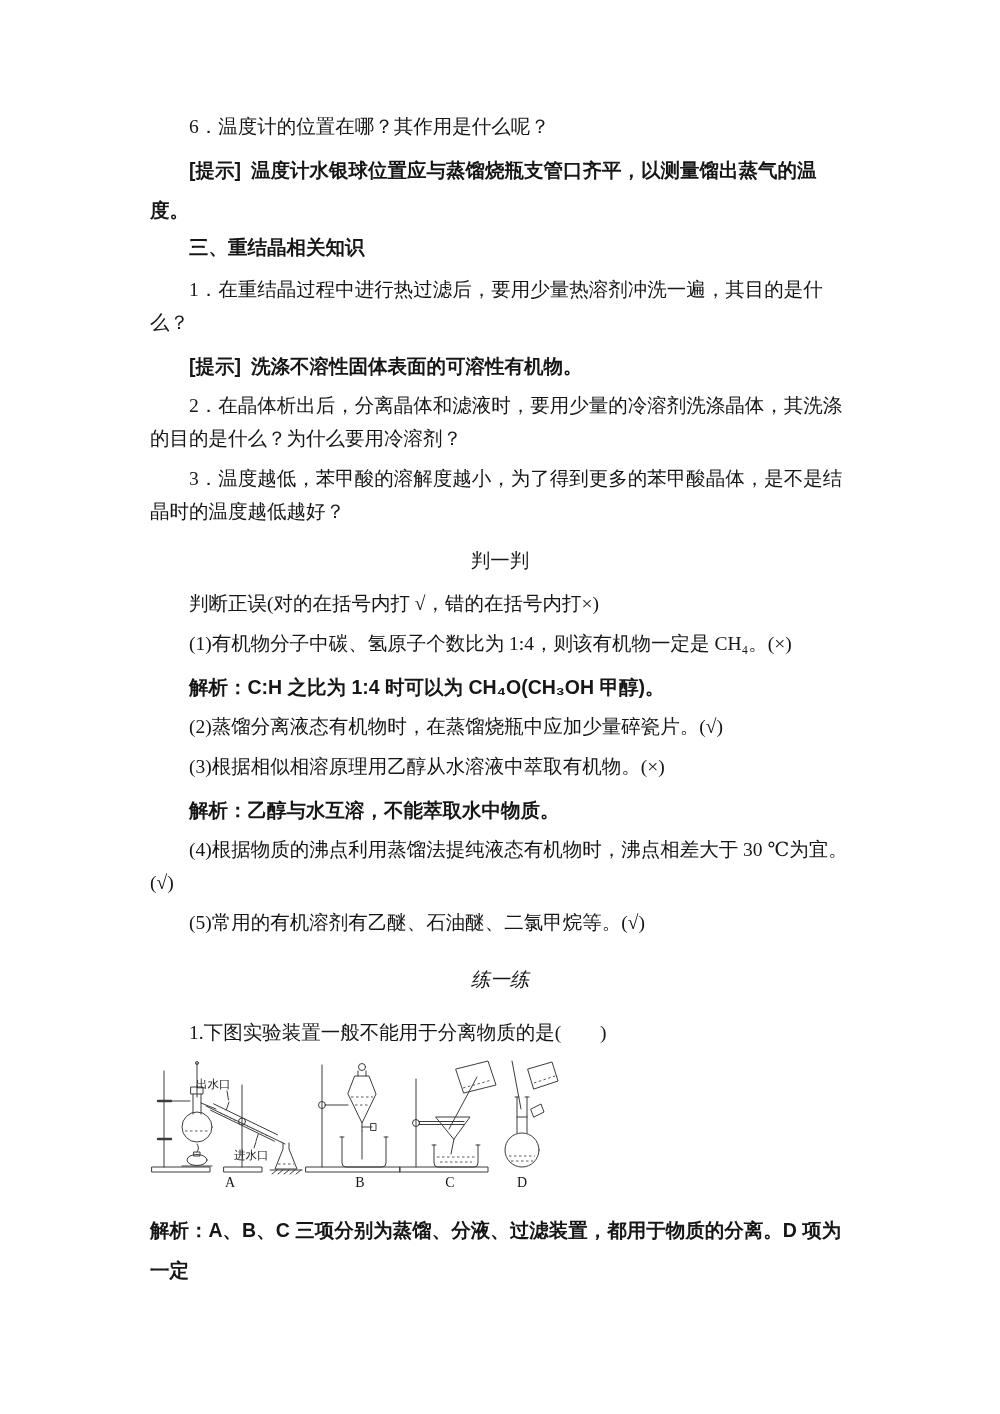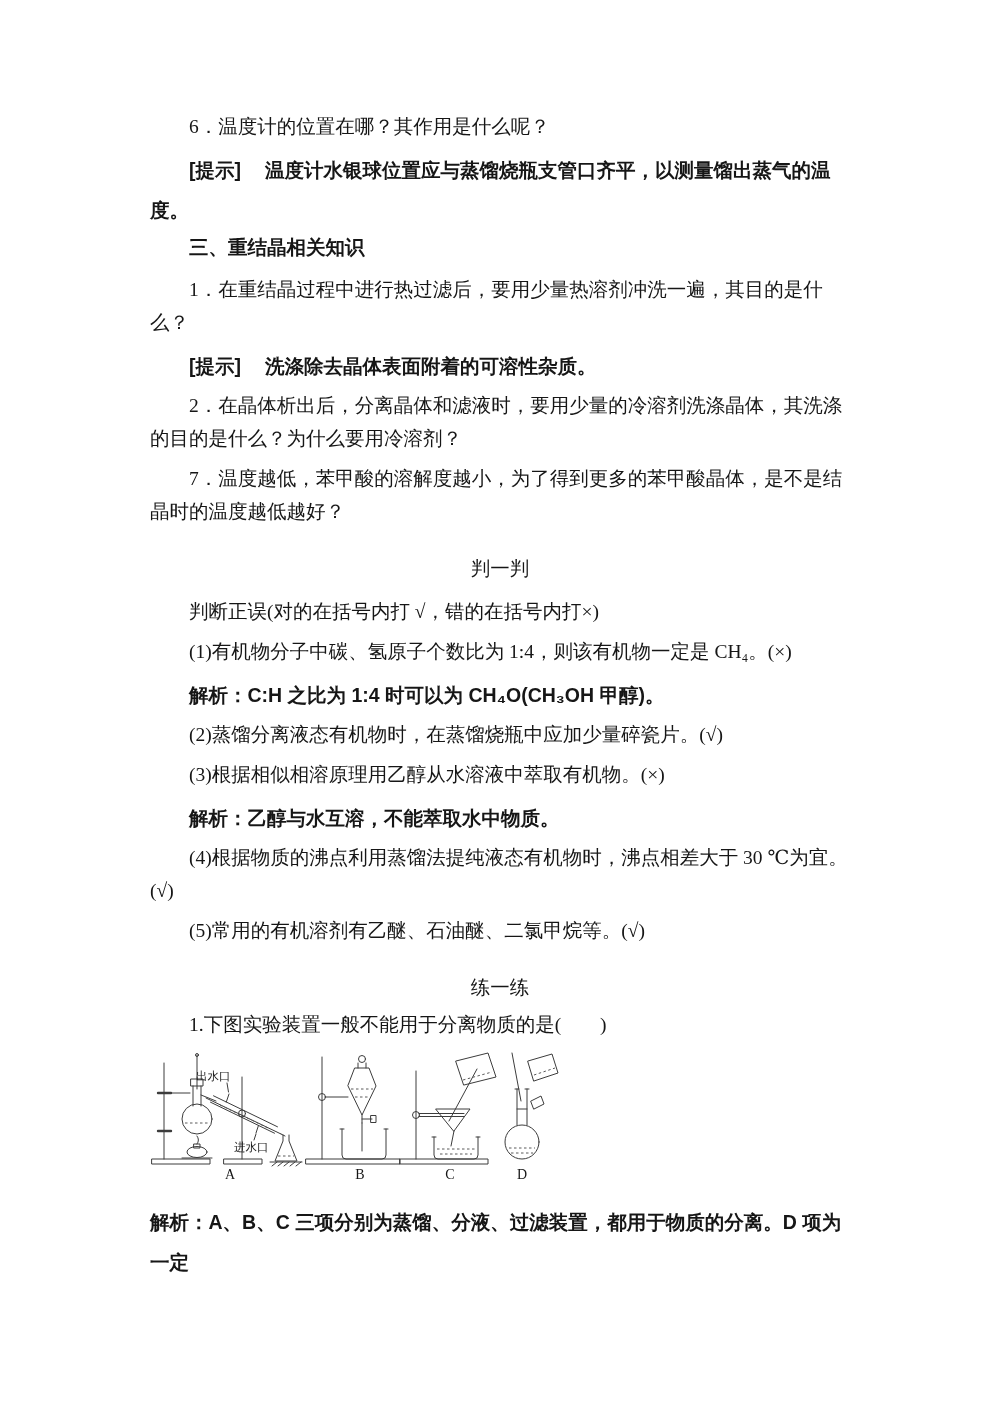--- a/index.html
+++ b/index.html
@@ -17,28 +17,28 @@
     padding: 110px 150px 0 150px;
   }
   p { margin: 0 0 7px 0; line-height: 33px; text-indent: 2em; }
   .q { font-family: "Liberation Serif", "DejaVu Serif", serif; }
   .hint, .analysis {
     font-family: "Liberation Sans", "DejaVu Sans", sans-serif;
     font-weight: 600;
     line-height: 40px;
     margin-bottom: 3px;
   }
-  .hint-label { margin-right: 24px; }
+  .hint-label { margin-right: 10px; }
   .heading {
     font-family: Liberation Mono, monospace;
     font-weight: 700;
   }
   .center-title { text-align: center; text-indent: 0; }
-  .judge-title { margin-top: 24px; margin-bottom: 10px; }
-  .practice-title { margin-top: 24px; margin-bottom: 4px; }
+  .judge-title { margin-top: 16px; margin-bottom: 10px; }
+  .practice-title { margin-top: 24px; margin-bottom: 20px; font-style: italic; }
   .figure-wrap { text-align: left; margin: 8px 0 14px 0; }
   .figure-wrap svg { display: inline-block; }
   .analysis-bottom { text-indent: 0; margin-top: 10px; }
   .app { stroke: #3c3c3c; fill: none; stroke-width: 1; stroke-linecap: round; stroke-linejoin: round; }
   .app-thick { stroke: #3c3c3c; fill: none; stroke-width: 2.4; stroke-linecap: round; }
   .liq { stroke: #5a5a5a; fill: none; stroke-width: 1; stroke-dasharray: 2.5,2.5; }
   .svg-label {
     font-family: "Liberation Serif", "DejaVu Serif", serif;
     font-size: 14px; fill: #161616; stroke: none;
   }
@@ -53,26 +53,26 @@
 <div class="page">
 
   <p class="q">6．温度计的位置在哪？其作用是什么呢？</p>
 
   <p class="hint"><span class="hint-label">[提示]</span><span>温度计水银球位置应与蒸馏烧瓶支管口齐平，以测量馏出蒸气的温度。</span></p>
 
   <p class="heading">三、重结晶相关知识</p>
 
   <p class="q">1．在重结晶过程中进行热过滤后，要用少量热溶剂冲洗一遍，其目的是什么？</p>
 
-  <p class="hint"><span class="hint-label">[提示]</span><span>洗涤除去晶体表面附着的可溶性杂质。</span></p>
+  <p class="hint"><span class="hint-label">[提示]</span><span>洗涤不溶性固体表面的可溶性有机物。</span></p>
 
   <p class="q">2．在晶体析出后，分离晶体和滤液时，要用少量的冷溶剂洗涤晶体，其洗涤的目的是什么？为什么要用冷溶剂？</p>
 
 
-  <p class="q">7．温度越低，苯甲酸的溶解度越小，为了得到更多的苯甲酸晶体，是不是结晶时的温度越低越好？</p>
+  <p class="q">3．温度越低，苯甲酸的溶解度越小，为了得到更多的苯甲酸晶体，是不是结晶时的温度越低越好？</p>
 
 
   <p class="q center-title judge-title">判一判</p>
 
   <p class="q">判断正误(对的在括号内打 √，错的在括号内打×)</p>
 
   <p class="q">(1)有机物分子中碳、氢原子个数比为 1:4，则该有机物一定是 CH₄。(×)</p>
   <p class="analysis">解析：C:H 之比为 1:4 时可以为 CH₄O(CH₃OH 甲醇)。</p>
   <p class="q">(2)蒸馏分离液态有机物时，在蒸馏烧瓶中应加少量碎瓷片。(√)</p>
   <p class="q">(3)根据相似相溶原理用乙醇从水溶液中萃取有机物。(×)</p>

